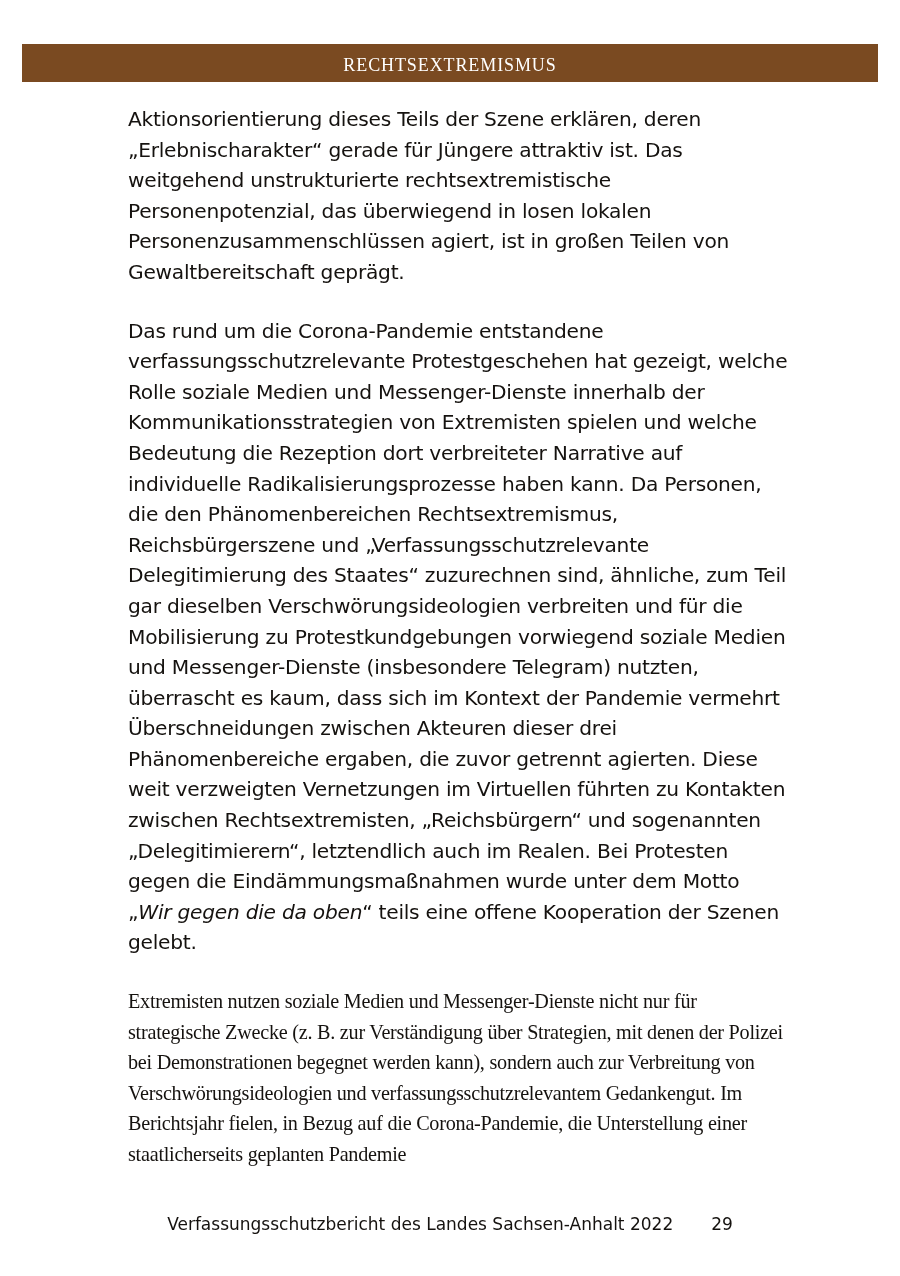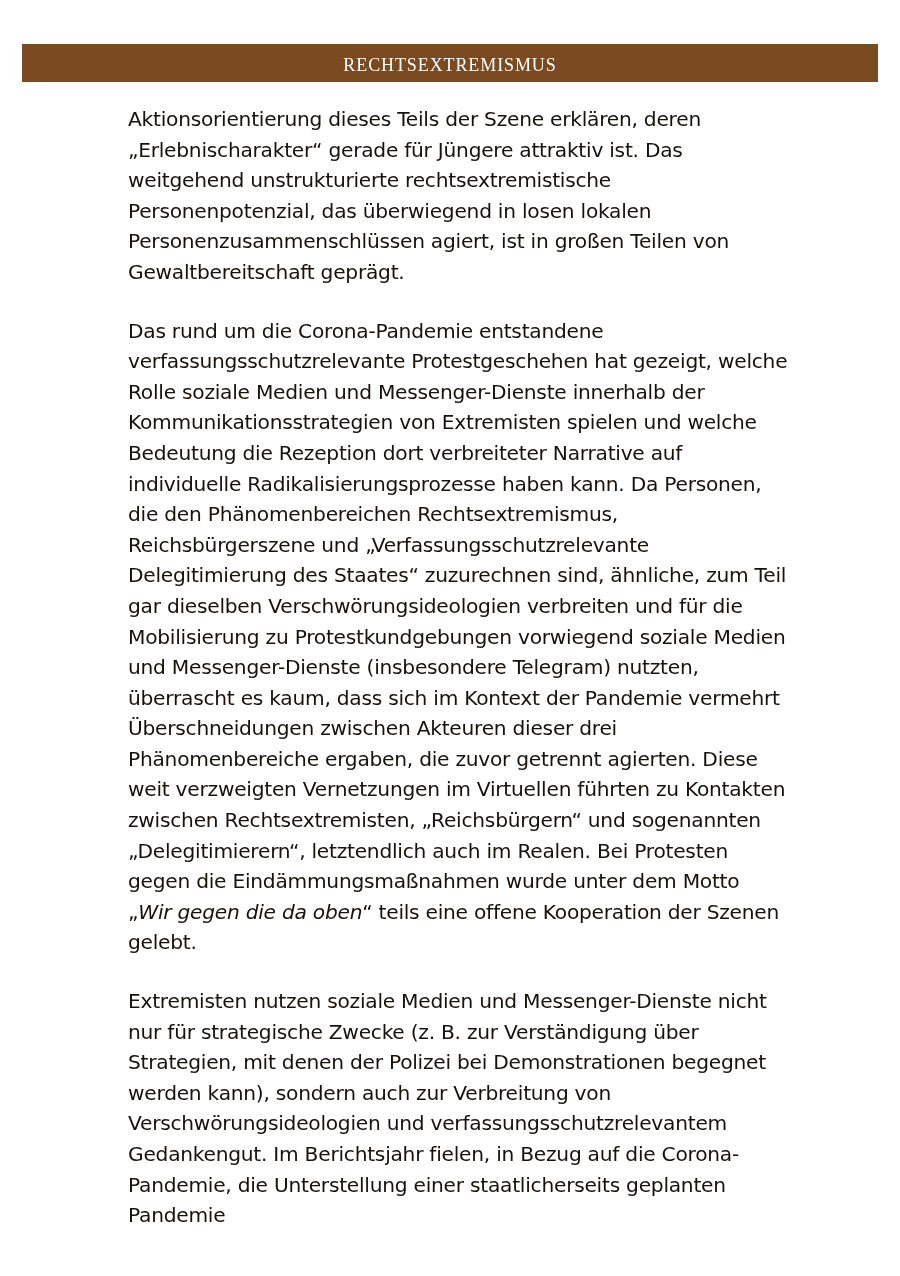--- a/index.html
+++ b/index.html
@@ -55,20 +55,21 @@
     line-height: 30.6px;
     color: #15120f;
     font-family: "DejaVu Sans", sans-serif;
     font-weight: 400;
     letter-spacing: -0.25px;
     text-align: left;
     word-spacing: 0px;
   }
   p.para:last-child {
     margin-bottom: 0;
+    font-family: Liberation Serif, serif;
   }
   .italic {
     font-style: italic;
     text-align: right;
   }
   .footer {
     position: absolute;
     bottom: 42px;
     left: 0;
     right: 0;
@@ -97,14 +98,18 @@
   </div>
 
   <div class="content">
     <p class="para">Aktionsorientierung dieses Teils der Szene erklären, deren „Erlebnischarakter“ gerade für Jüngere attraktiv ist. Das weitgehend unstrukturierte rechtsextremistische Personenpotenzial, das überwiegend in losen lokalen Personenzusammenschlüssen agiert, ist in großen Teilen von Gewaltbereitschaft geprägt.</p>
 
     <p class="para"><span>Das rund um die Corona-Pandemie entstandene verfassungsschutzrelevante Protestgeschehen hat gezeigt, welche Rolle soziale Medien und Messenger-Dienste innerhalb der Kommunikationsstrategien von Extremisten spielen und welche Bedeutung die Rezeption dort verbreiteter Narrative auf individuelle Radikalisierungsprozesse haben kann. Da Personen, die den Phänomenbereichen Rechtsextremismus, Reichsbürgerszene und „Verfassungsschutzrelevante Delegitimierung des Staates“ zuzurechnen sind, ähnliche, zum Teil gar dieselben Verschwörungsideologien verbreiten und für die Mobilisierung zu Protestkundgebungen vorwiegend soziale Medien und Messenger-Dienste (insbesondere Telegram) nutzten, überrascht es kaum, dass sich im Kontext der Pandemie vermehrt Überschneidungen zwischen Akteuren dieser drei Phänomenbereiche ergaben, die zuvor getrennt agierten. Diese weit verzweigten Vernetzungen im Virtuellen führten zu Kontakten zwischen Rechtsextremisten, „Reichsbürgern“ und sogenannten „Delegitimierern“, letztendlich auch im Realen. Bei Protesten gegen die Eindämmungsmaßnahmen wurde unter dem Motto „</span><span class="italic">Wir gegen die da oben</span><span>“ teils eine offene Kooperation der Szenen gelebt.</span></p>
 
     <p class="para">Extremisten nutzen soziale Medien und Messenger-Dienste nicht nur für strategische Zwecke (z. B. zur Verständigung über Strategien, mit denen der Polizei bei Demonstrationen begegnet werden kann), sondern auch zur Verbreitung von Verschwörungsideologien und verfassungsschutzrelevantem Gedankengut. Im Berichtsjahr fielen, in Bezug auf die Corona-Pandemie, die Unterstellung einer staatlicherseits geplanten Pandemie</p>
   </div>
 
+  <div class="footer">
+    <div class="footer-text">Verfassungsschutzbericht des Landes Sachsen-Anhalt 2022</div>
+    <div class="footer-pageno">29</div>
+  </div>
 
 </div>
 
 </body></html>

